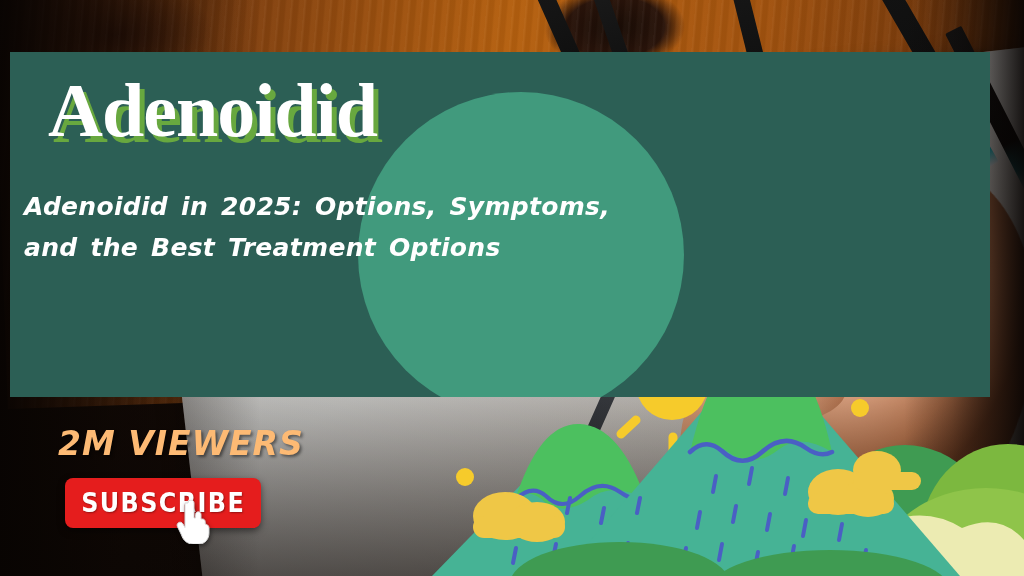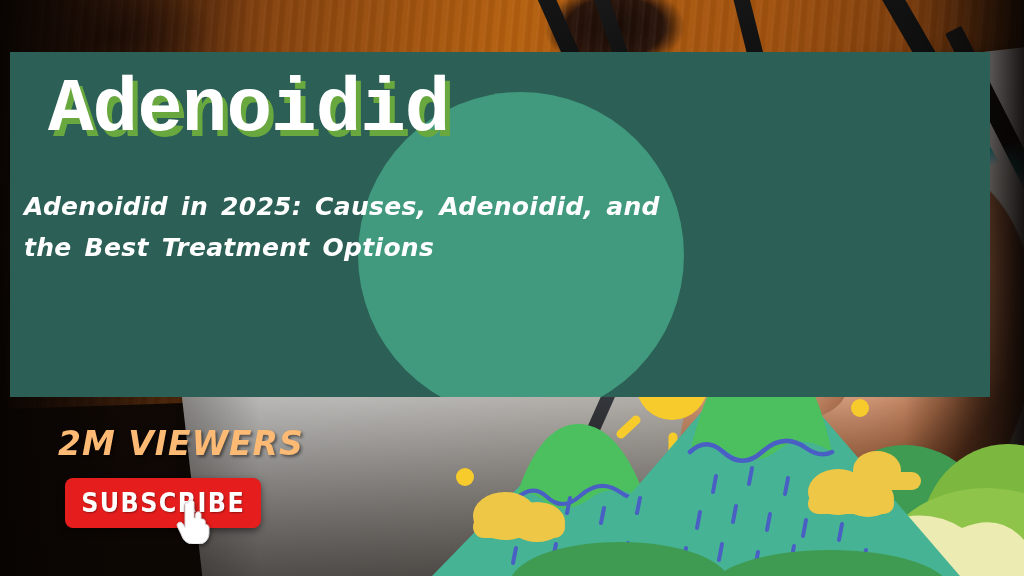--- a/index.html
+++ b/index.html
@@ -168,21 +168,21 @@
   .banner-inner {
     position: absolute;
     left: 10px; top: 52px;
     width: 980px; height: 345px;
     overflow: hidden;
   }
 
   .title {
     position: absolute;
     left: 48px; top: 72px;
-    font-family: Liberation Mono, monospace;
+    font-family: Liberation Serif, serif;
     font-size: 76px;
     font-weight: 700;
     color: #ffffff;
     letter-spacing: -1px;
     text-shadow: 5px 6px 0 #68a83f;
     line-height: 1;
     white-space: nowrap;
   }
   .subtitle {
     position: absolute;
@@ -370,21 +370,21 @@
     </g>
   </svg>
 
   <div class="banner"></div>
   <div class="banner-inner">
     <div class="banner-circle"></div>
   </div>
 
   <div class="title">Adenoidid</div>
 
-  <div class="subtitle">Adenoidid in 2025: Causes, Adenoidid, and the Best Treatment Options</div>
+  <div class="subtitle">Adenoidid in 2025: Options, Symptoms, and the Best Treatment Options</div>
 
   <div class="viewers">2M VIEWERS</div>
 
   <div class="subscribe-btn">
     <span class="subscribe-label">SUBSCRIBE</span>
   </div>
 
   <svg class="cursor-hand" viewBox="0 0 34 44">
     <path d="M12 3 C12 1.3 13.4 0 15 0 C16.7 0 18 1.3 18 3 L18 18 L19.6 18 L19.6 14.5
              C19.6 13 20.8 11.8 22.3 11.8 C23.8 11.8 25 13 25 14.5 L25 19 L26.5 19

